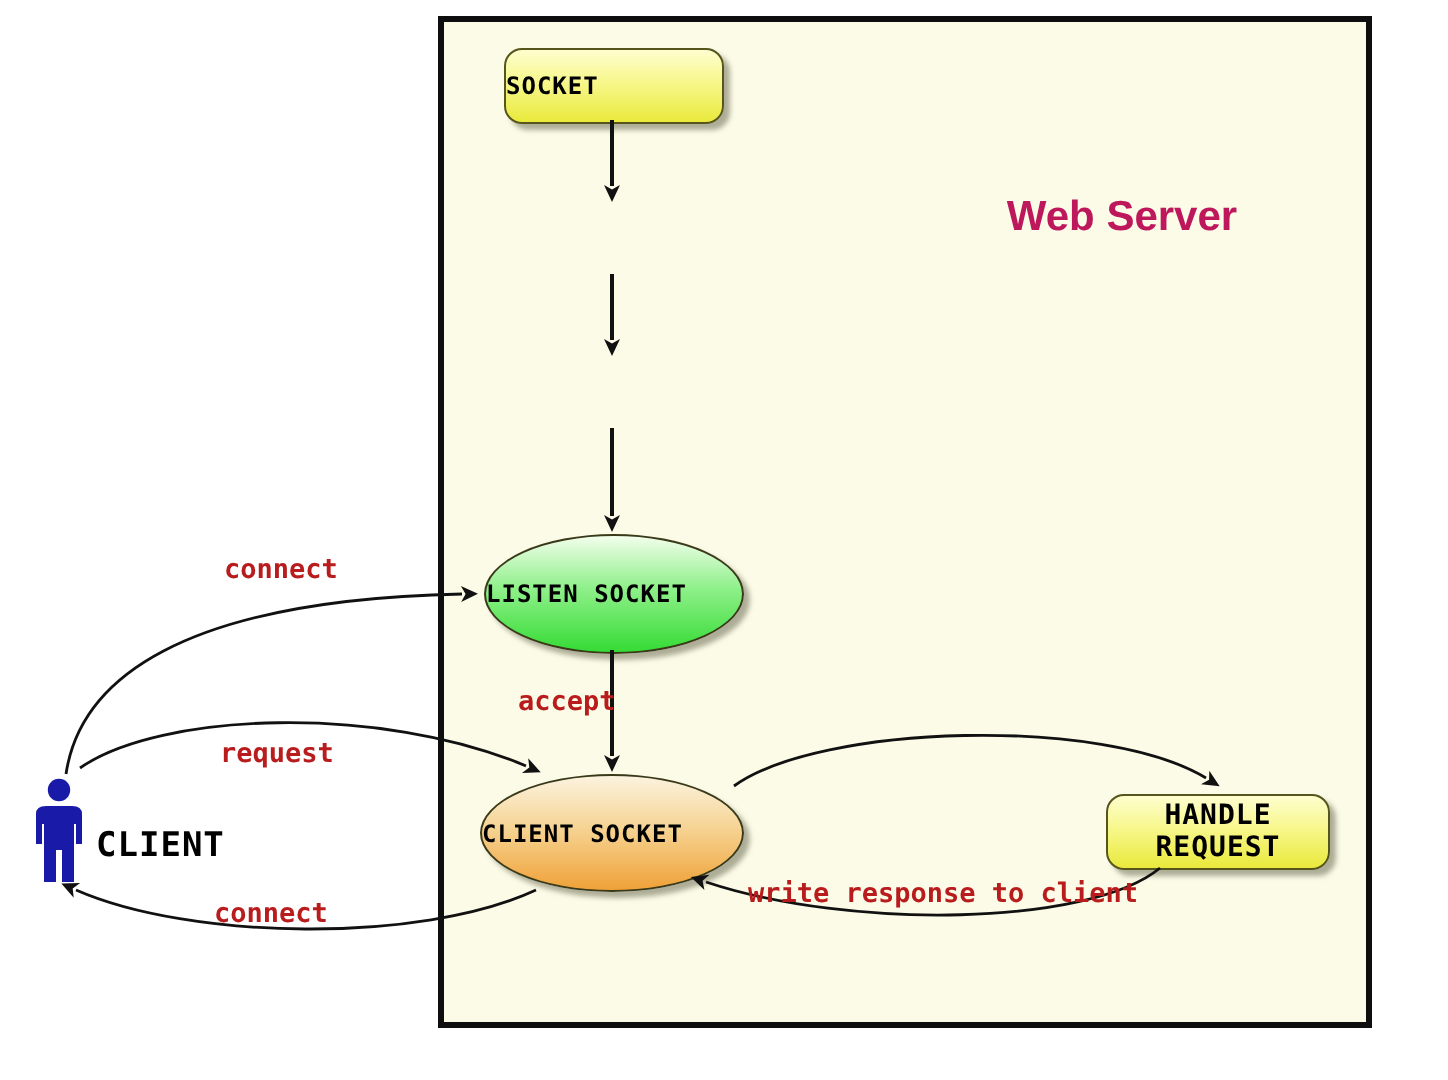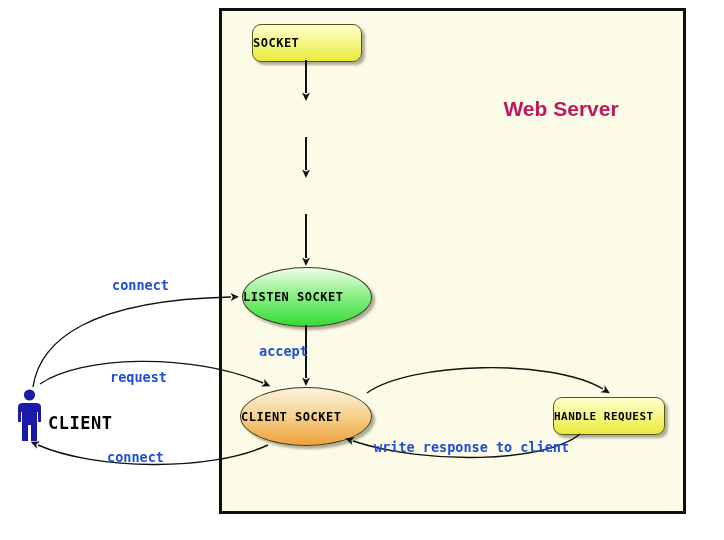--- a/index.html
+++ b/index.html
@@ -24,21 +24,21 @@
     background:linear-gradient(180deg,#fefecf 0%,#f7f78c 45%,#e9e93c 100%);
     box-shadow:3px 3px 2.5px rgba(110,110,85,0.55);
   }
   .ellipse{
     border:1.4px solid #3a3a1a;border-radius:50%;
     box-shadow:3px 3px 2.5px rgba(110,110,85,0.55);
   }
   .ellipse.green{background:linear-gradient(180deg,#f2feec 0%,#8ff08a 45%,#35db35 100%);}
   .ellipse.orange{background:linear-gradient(180deg,#fbf3df 0%,#f6d494 45%,#efa138 100%);}
   .edge-label{
-    position:absolute;font-weight:bold;font-size:13.5px;color:#1d4ed8;white-space:nowrap;
+    position:absolute;font-weight:bold;font-size:13.5px;color:#b91c1c;white-space:nowrap;
   }
   .client-label{
     position:absolute;left:48px;top:413px;font-weight:bold;font-size:17px;color:#000;letter-spacing:0.5px;
   }
   svg.overlay{position:absolute;left:0;top:0;pointer-events:none;}
   .arrow{fill:none;stroke:#111;}
   .arrow.thick{stroke-width:2;}
   .arrow.thin{stroke-width:1.4;}
 </style>
 </head>
@@ -56,21 +56,21 @@
 
 
   <div class="node ellipse orange" style="left:240px;top:387px;width:130px;height:57px;">
     <span>CLIENT SOCKET</span>
   </div>
 
   <div class="node ellipse green" style="left:242px;top:267px;width:128px;height:58px;">
     <span>LISTEN SOCKET</span>
   </div>
 
-  <div class="node flow-box" style="left:553px;top:397px;width:110px;height:36px;font-size:11px;">
+  <div class="node flow-box" style="left:553px;top:397px;width:110px;height:36px;font-size:14px;">
     <span>HANDLE REQUEST</span>
   </div>
 
   <svg class="overlay" style="left:14px;top:386px;" width="34" height="58" viewBox="0 0 34 58">
     <circle cx="15.5" cy="9" r="5.6" fill="#1a1aa8"></circle>
     <path fill="#1a1aa8" d="M9,17 H22 Q27,17 27,21 V36 H24 V26 H23 V55 H17 V39 H14 V55 H8 V26 H7 V36 H4 V21 Q4,17 9,17 Z"></path>
   </svg>
   <div class="client-label">CLIENT</div>
 
   <svg class="overlay" width="724" height="540" viewBox="0 0 724 540">

